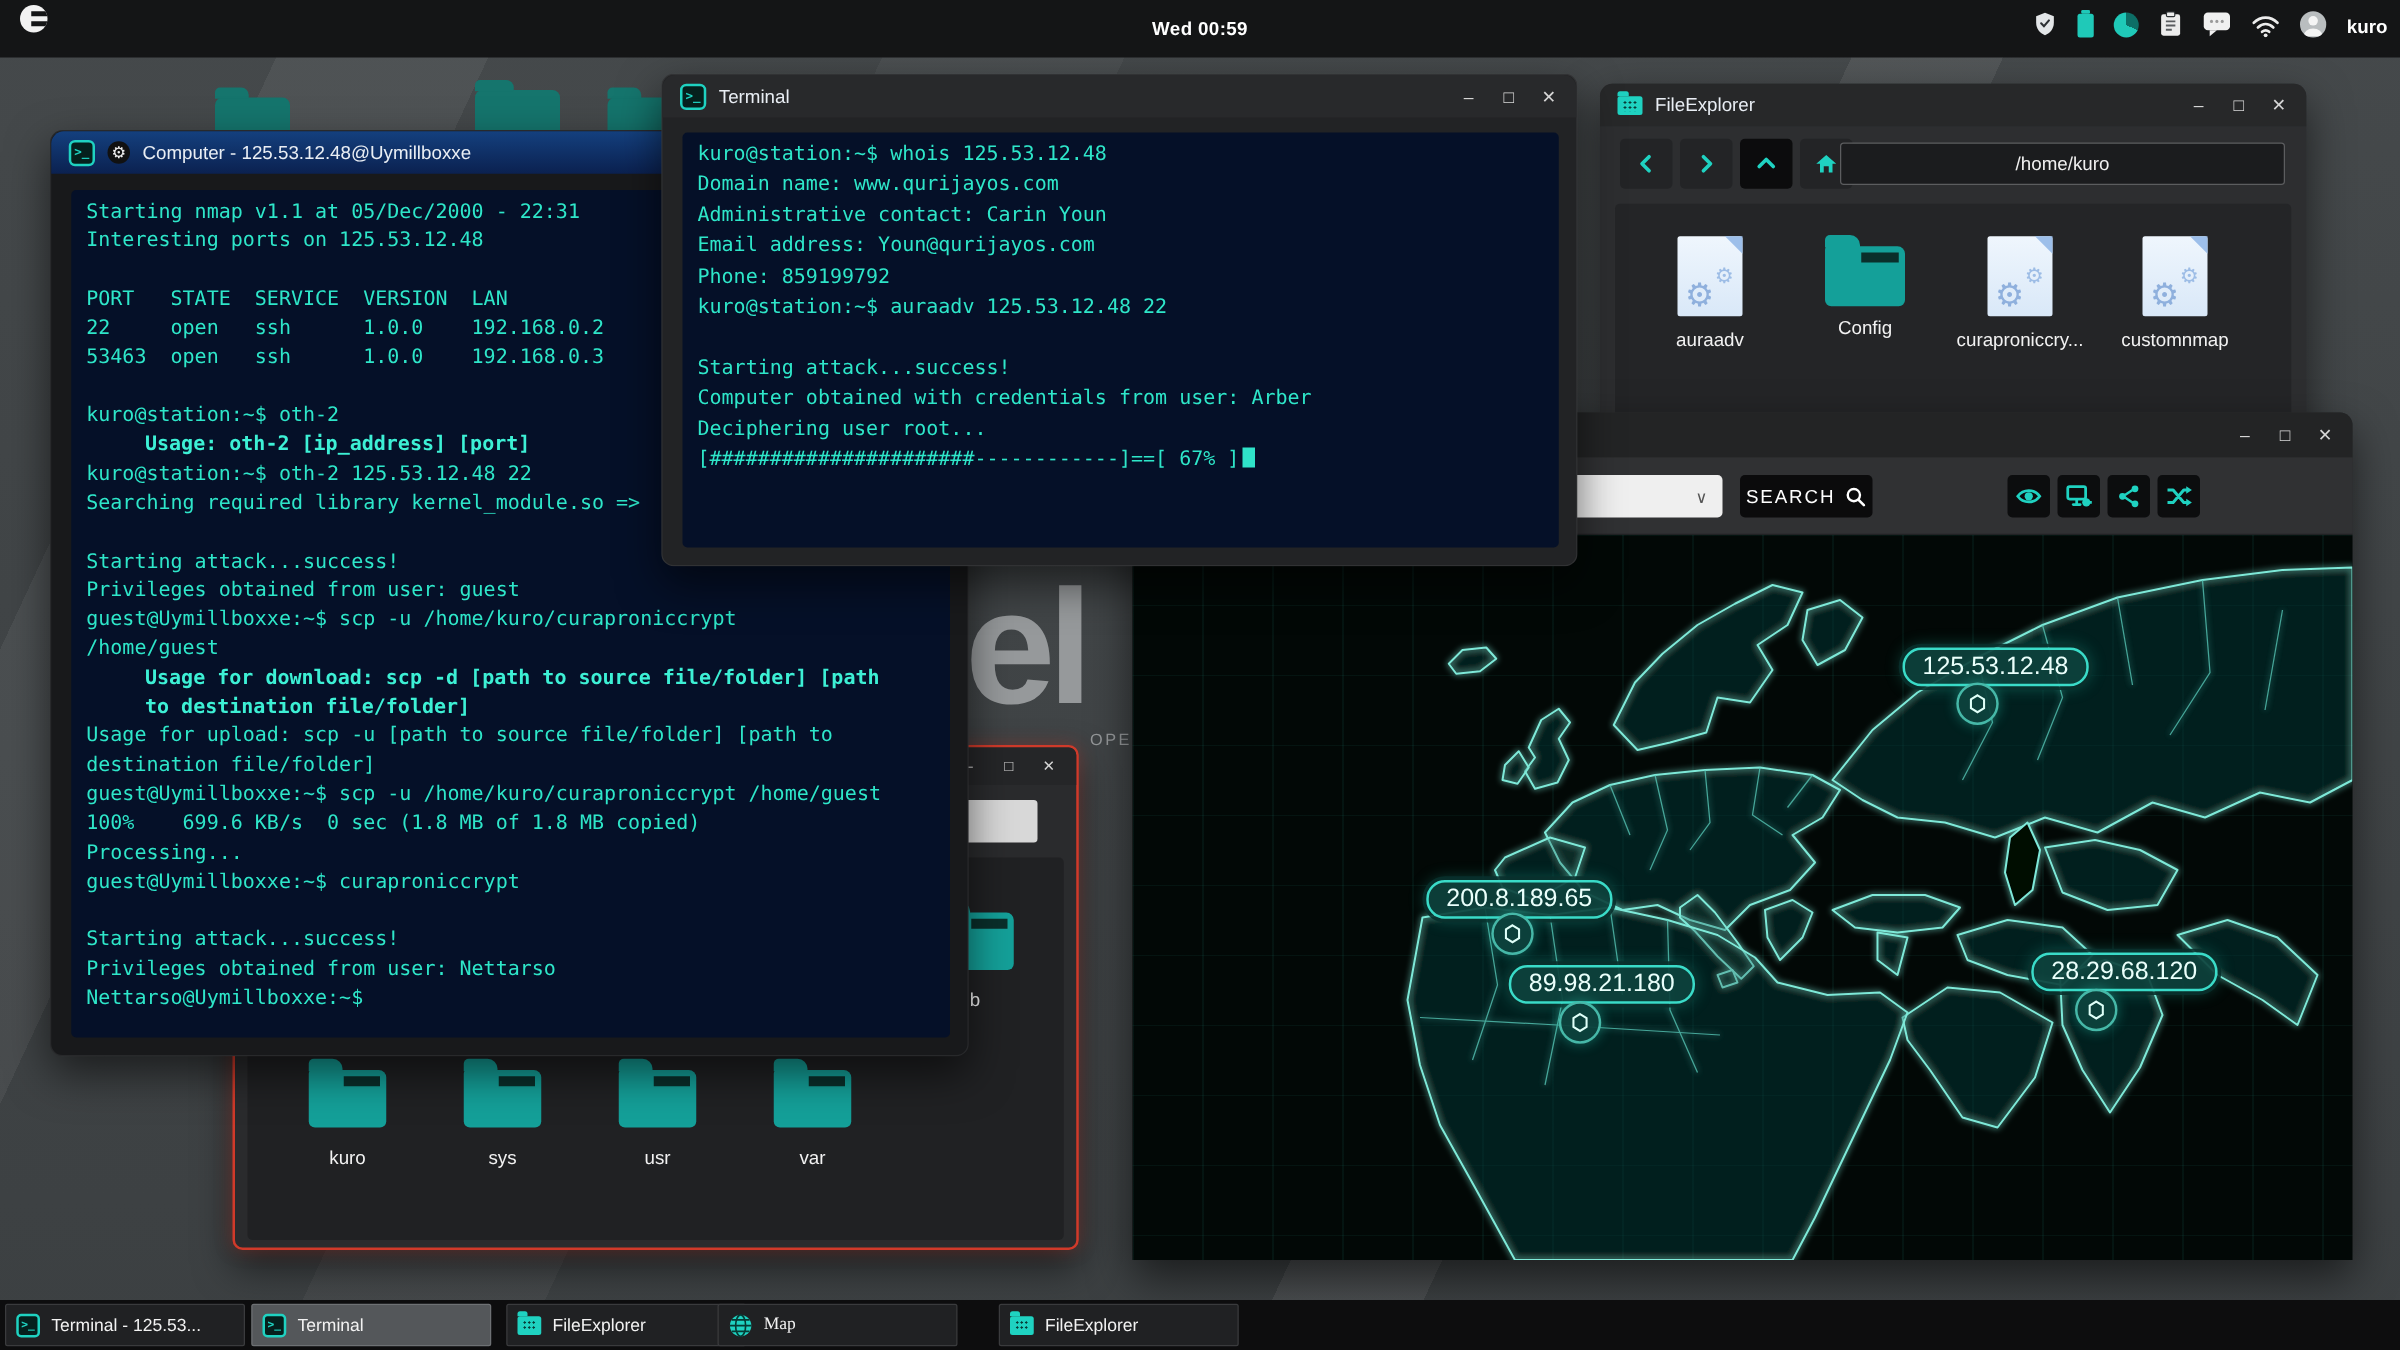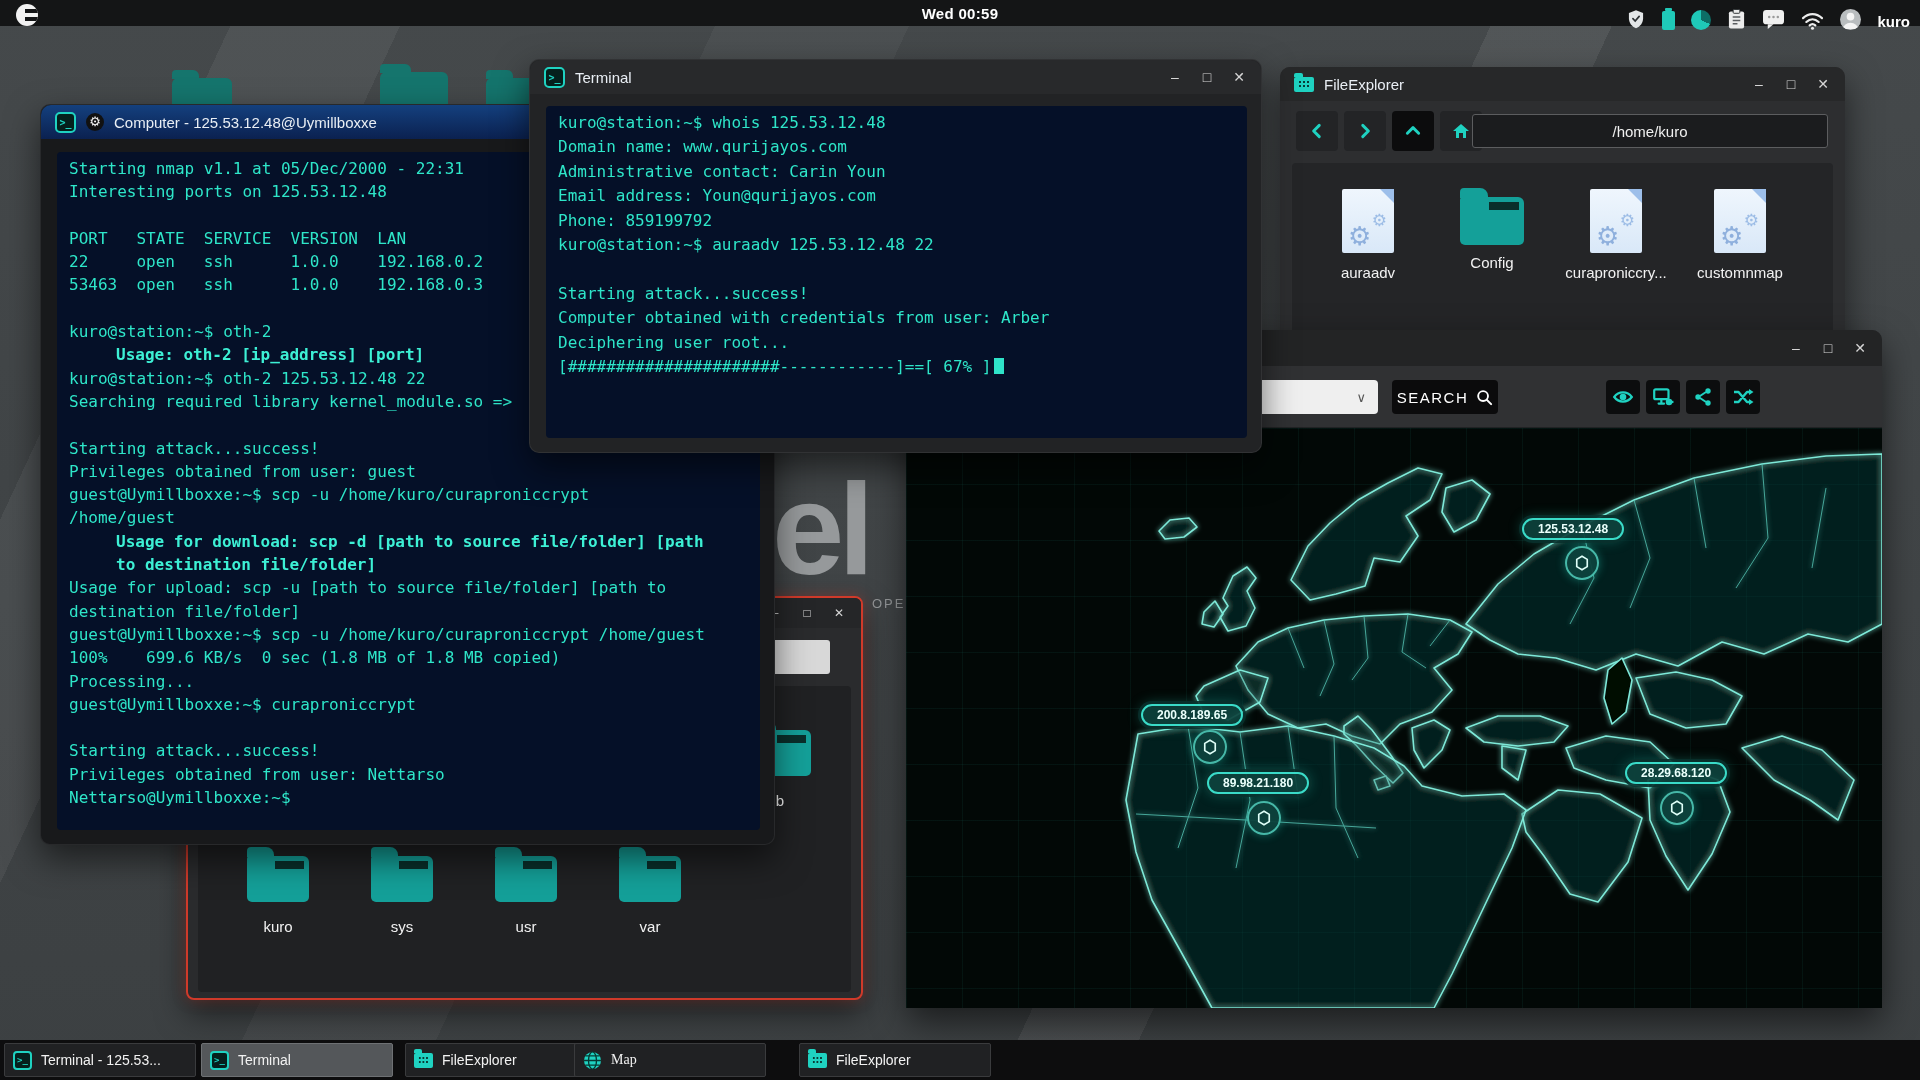--- a/index.html
+++ b/index.html
@@ -3,21 +3,21 @@
 <meta charset="utf-8">
 <style>
   * { margin:0; padding:0; box-sizing:border-box; }
   html,body { width:1920px; height:1080px; overflow:hidden; background:#3f4446; font-family:"Liberation Sans", sans-serif; }
   .desktop { position:absolute; inset:0; width:1920px; height:1080px;
     background:
       linear-gradient(115deg, transparent 0 10%, rgba(255,255,255,.055) 10% 17%, transparent 17% 30%, rgba(255,255,255,.04) 30% 38%, transparent 38% 62%, rgba(255,255,255,.07) 62% 67%, transparent 67%),
       linear-gradient(#45494b,#3c4042);
   }
   
-  .topbar { position:absolute; top:0; left:0; width:1920px; height:26px; background:#141516; z-index:40; display:flex; align-items:center; }
+  .topbar { position:absolute; top:0; left:0; width:1920px; height:46px; background:#141516; z-index:40; display:flex; align-items:center; }
   .logo { position:absolute; left:16px; top:4px; width:22px; height:22px; border-radius:50%; background:#f2f2f2; overflow:hidden; }
   .logo::before, .logo::after { content:""; position:absolute; left:9px; width:14px; height:4px; background:#141516; }
   .logo::before { top:5px; } .logo::after { top:13px; }
   .clock { position:absolute; left:0; right:0; text-align:center; color:#fff; font-size:15px; font-weight:700; letter-spacing:.3px; }
   .tray { position:absolute; right:10px; top:0; height:30px; display:flex; align-items:flex-end; gap:16px; }
   .tray svg { display:block; }
   .battery { width:13px; height:19px; background:#1fc9b8; border-radius:2px; position:relative; }
   .battery::before { content:""; position:absolute; top:-3px; left:3px; width:7px; height:3px; background:#1fc9b8; border-radius:1px; }
   .pie { width:20px; height:20px; border-radius:50%; background:conic-gradient(#0d6e66 0 115deg, #1fc9b8 115deg 360deg); }
   .avatar { width:21px; height:21px; border-radius:50%; background:#b9bdbf; overflow:hidden; }
@@ -87,26 +87,26 @@
   .map-dropdown .ph { font-style:italic; font-size:15px; }
   .map-dropdown .caret { margin-left:auto; font-size:13px; color:#555; }
   .map-search { position:absolute; left:486px; top:14px; width:106px; height:34px; background:#0b0b0c; border-radius:4px; color:#fff; font-size:15px; letter-spacing:1.5px; display:flex; align-items:center; justify-content:center; gap:8px; }
   .map-iconbtn { position:absolute; top:14px; width:34px; height:34px; background:#0c0d0e; border-radius:4px; display:flex; align-items:center; justify-content:center; }
   .map-body { position:absolute; left:0; top:98px; width:976px; height:580px; background:#020806; overflow:hidden;
     background-image:
       repeating-linear-gradient(to right, rgba(46,220,197,.06) 0 1px, transparent 1px 56px),
       repeating-linear-gradient(to bottom, rgba(46,220,197,.06) 0 1px, transparent 1px 56px);
   }
   .map-svg { position:absolute; inset:0; }
-  .ip-pill { position:absolute; padding:2px 14px; background:rgba(13,66,61,.92); border:2px solid #3adbc8; border-radius:15px; color:#eafffb; font-size:12px; font-weight:700; white-space:nowrap; box-shadow:0 0 0 3px rgba(9,48,44,.9), 0 0 14px rgba(45,220,195,.35); }
+  .ip-pill { position:absolute; padding:2px 14px; background:rgba(13,66,61,.92); border:2px solid #3adbc8; border-radius:15px; color:#eafffb; font-size:20px; font-weight:400; white-space:nowrap; box-shadow:0 0 0 3px rgba(9,48,44,.9), 0 0 14px rgba(45,220,195,.35); }
   .pin-marker { position:absolute; width:34px; height:34px; border-radius:50%; background:rgba(13,66,61,.95); border:2px solid rgba(90,225,205,.75); box-shadow:0 0 10px rgba(45,220,195,.4); display:flex; align-items:center; justify-content:center; }
   
   .bg-foldertop { position:absolute; background:#15756d; border-radius:6px 6px 0 0; z-index:2; }
   .bg-foldertop::before { content:""; position:absolute; top:-8px; left:0; width:45%; height:9px; background:#15756d; border-radius:4px 6px 0 0; }
-  .watermark { position:absolute; left:772px; top:464px; z-index:1; color:#96999b; }
+  .watermark { position:absolute; left:772px; top:452px; z-index:1; color:#96999b; }
   .watermark .wm-main { font-size:130px; font-weight:700; letter-spacing:-6px; line-height:130px; }
   .watermark .wm-sub { position:absolute; left:100px; top:132px; font-size:13px; letter-spacing:2px; }
   
   .taskbar { position:absolute; left:0; bottom:0; width:1920px; height:40px; background:#0d0d0e; z-index:40; }
   .tb-item { position:absolute; top:3px; width:192px; height:34px; background:#202123; border:1px solid #3a3b3d; border-radius:2px; display:flex; align-items:center; padding:0 8px; gap:9px; }
   .tb-item.active { background:#54575a; border-color:#6e7174; }
   .tb-label { color:#f2f2f2; font-size:14px; white-space:nowrap; overflow:hidden; }
   .tb-ico { display:none; flex:0 0 auto; }
   .tb-item[data-icon="terminal"] .tb-ico.t { display:flex; }
   .tb-item[data-icon="folder"]  .tb-ico.f { display:block; }

